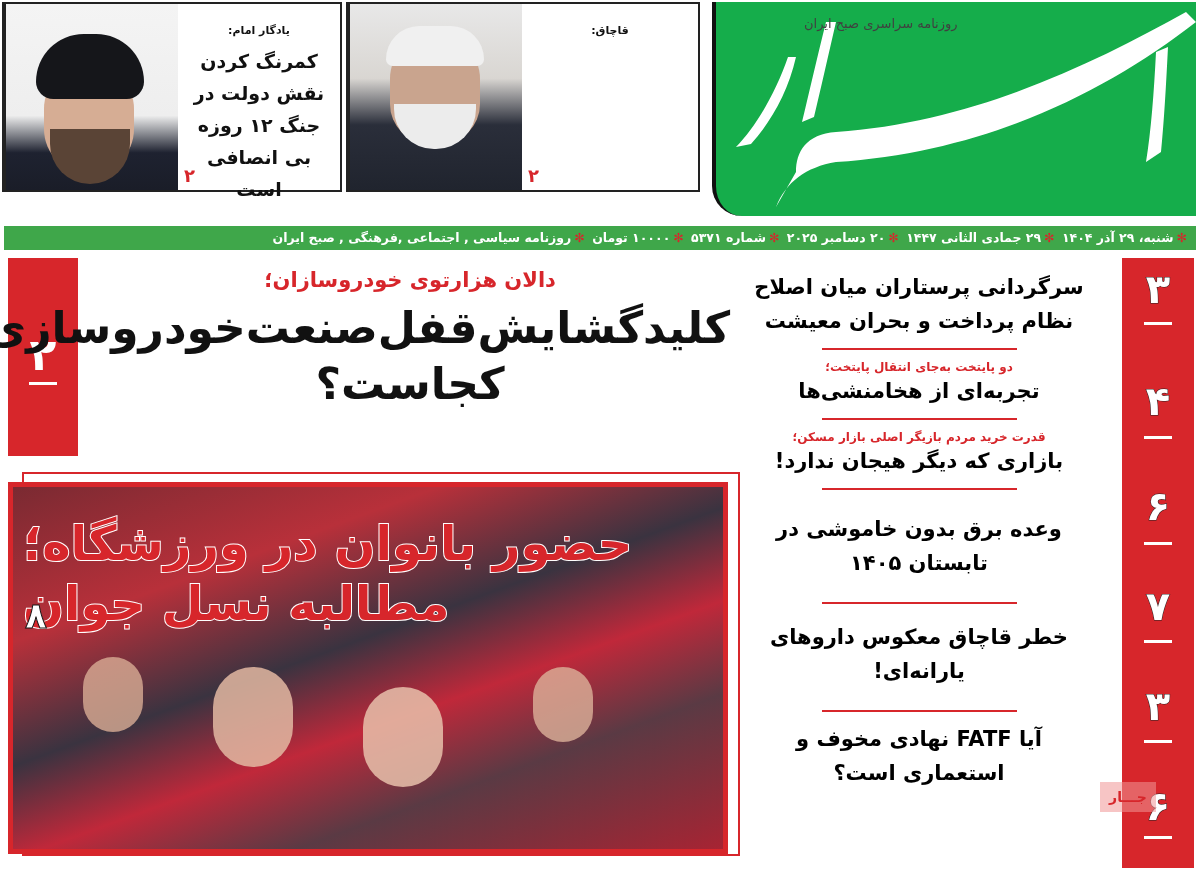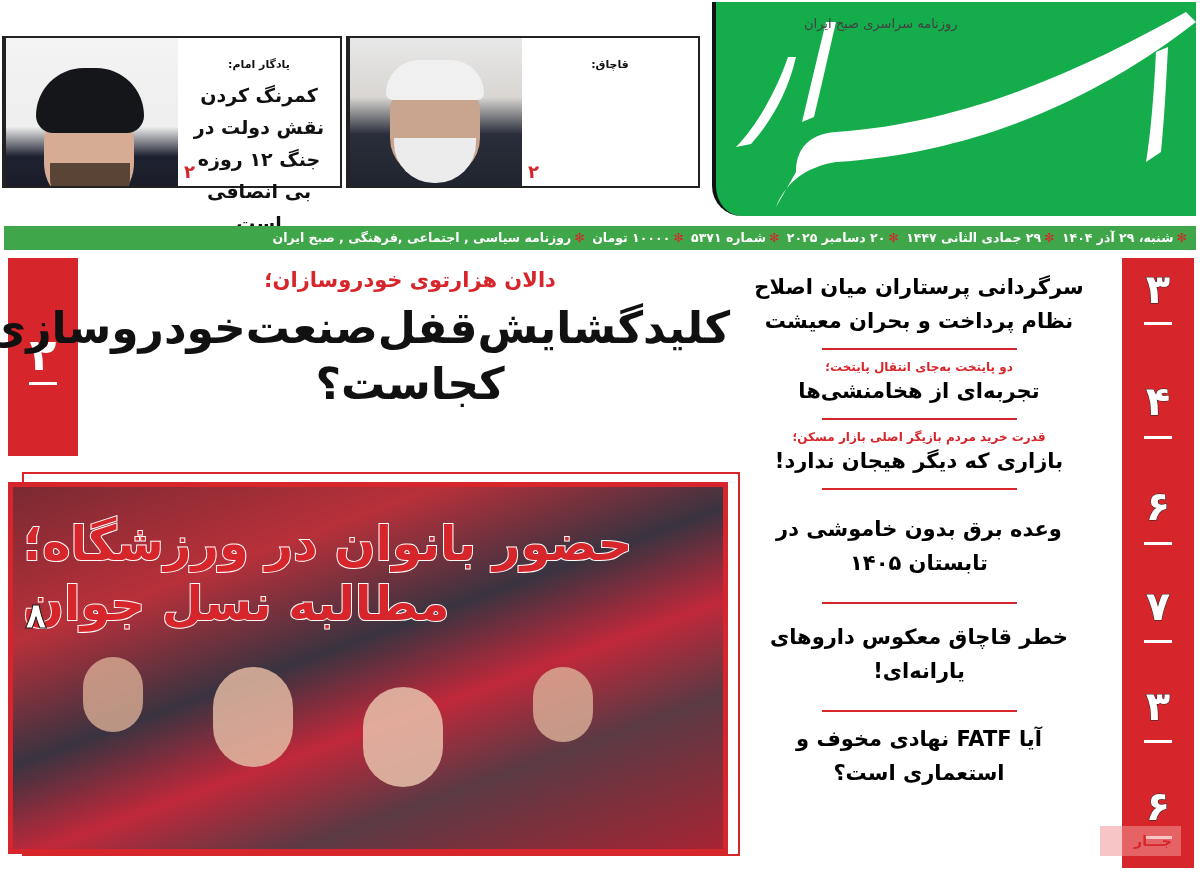--- a/index.html
+++ b/index.html
@@ -7,21 +7,21 @@
          font-family:"DejaVu Sans", sans-serif; direction:rtl; }
   .abs { position:absolute; }
 
   
   .masthead { left:712px; top:2px; width:484px; height:214px; background:#15ad4b; border-radius:0 0 0 30px;
               border-left:4px solid #111; box-sizing:border-box; overflow:hidden; }
   .masthead .tagline { position:absolute; top:14px; left:88px; color:#404040; font-size:13px; white-space:nowrap; }
   .masthead svg { position:absolute; left:0; top:0; }
 
   
-  .teaser { top:2px; height:152px; border:2px solid #222; box-sizing:border-box; background:#fff; display:flex;margin-top:34px; }
+  .teaser { top:2px; height:190px; border:2px solid #222; box-sizing:border-box; background:#fff; display:flex; }
   .teaser .photo { width:172px; height:100%; position:relative; overflow:hidden; border-left:2px solid #222; }
   .teaser .text { flex:1; padding:20px 10px 0 10px; text-align:center; position:relative; }
   .teaser .kicker { font-size:11px; font-weight:bold; color:#111; margin-bottom:8px; text-align:center; }
   .teaser .headline { font-size:19px; font-weight:bold; line-height:32px; color:#111; }
   .teaser .page { position:absolute; left:6px; bottom:4px; color:#d7262b; font-weight:bold; font-size:18px; }
 
   
   .infobar { left:4px; top:226px; width:1192px; height:24px; background:#3fa74a; color:#fff; font-weight:bold;
              font-size:12.5px; line-height:24px; padding-right:6px; box-sizing:border-box; white-space:nowrap; overflow:hidden; }
   .infobar .dot { color:#d7262b; margin:0 3px; }
@@ -46,22 +46,22 @@
   .story { text-align:center; }
   .story .kicker { color:#d7262b; font-size:12px; font-weight:bold; }
   .story .headline { color:#000000; font-size:21px; font-weight:bold; line-height:34px; }
   .sep { height:2px; background:#d7262b; width:195px; margin:10px auto; }
 
   .page-strip { left:1122px; top:258px; width:72px; height:610px; background:#d7262b; }
   .page-strip .num { position:absolute; left:0; width:72px; text-align:center; color:#fff; font-size:40px; font-weight:bold;
                      -webkit-text-stroke:1px #222; paint-order:stroke fill; }
   .page-strip .uline { position:absolute; left:22px; width:28px; height:3px; background:#fff; }
 
-  .watermark { left:1100px; top:826px; width:56px; height:30px; background:rgba(240,150,150,.55); color:#d7262b;
-               font-size:14px; font-weight:bold; text-align:center; line-height:30px;padding-left:25px; }
+  .watermark { left:1100px; top:782px; width:56px; height:30px; background:rgba(240,150,150,.55); color:#d7262b;
+               font-size:14px; font-weight:bold; text-align:center; line-height:30px; }
 </style>
 </head>
 <body>
 
 <div class="abs masthead">
   <svg width="484" height="214" viewBox="0 0 484 214">
     <path d="M470 10 C 380 60, 260 120, 120 130 C 90 132, 80 150, 80 170 L 60 205 C 70 180, 90 165, 120 160 C 270 150, 390 90, 480 20 Z" fill="#fff"></path>
     <path d="M440 50 C 438 90, 435 130, 430 160 L 445 150 C 448 120, 450 85, 452 45 Z" fill="#fff"></path>
     <path d="M110 20 C 100 60, 92 95, 86 120 L 98 115 C 104 90, 112 55, 120 20 Z" fill="#fff"></path>
     <path d="M72 55 C 60 90, 40 125, 20 145 L 35 142 C 55 120, 72 90, 80 55 Z" fill="#fff"></path>

